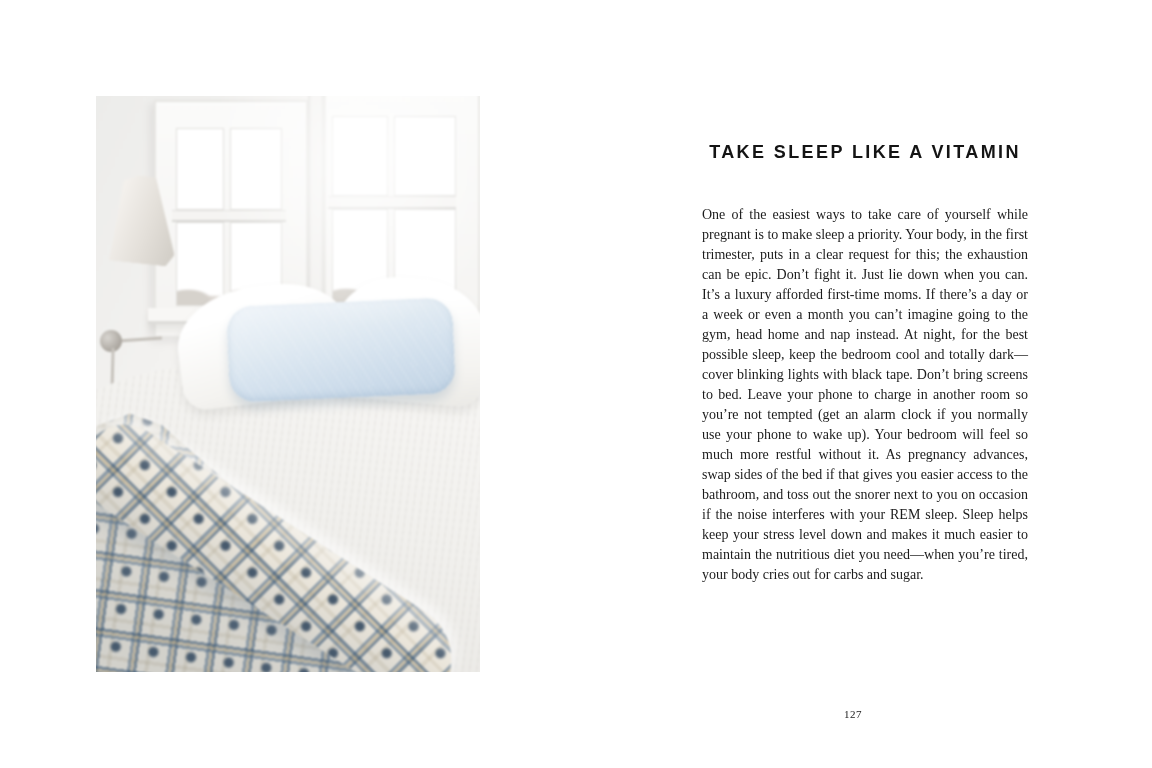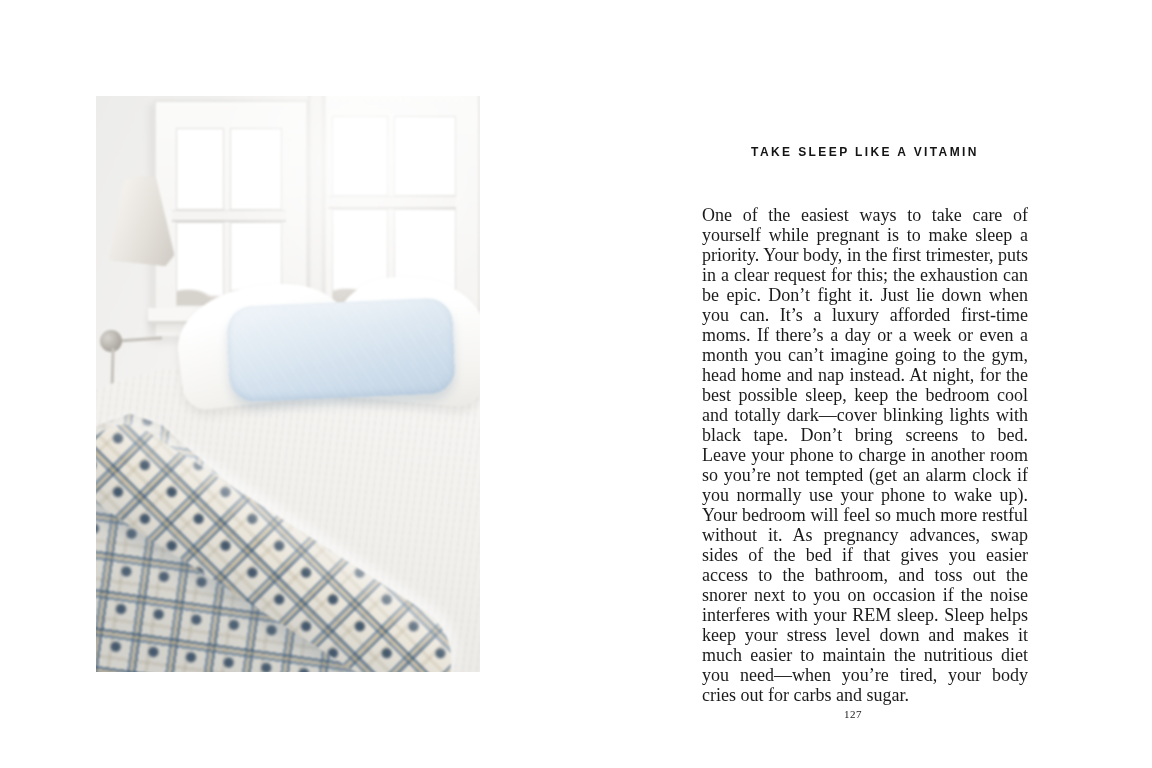--- a/index.html
+++ b/index.html
@@ -91,23 +91,23 @@
   .fold .plaid-dm { left:-80px; top:-110px; width:620px; height:320px; transform:rotate(12deg); }
   .fold .shade-ov { position:absolute; inset:0;
            background:linear-gradient(180deg, rgba(255,255,255,.42), rgba(255,255,255,0) 40%, rgba(60,80,104,.12)); }
 
   .glow  { position:absolute; inset:0; pointer-events:none;
            background:radial-gradient(62% 46% at 68% 12%, rgba(255,255,255,.85), rgba(255,255,255,0) 62%); }
 
   
   .right-col { position:absolute; left:702px; top:0; width:326px; }
   .headline  { margin-top:140px; font-family:"Liberation Sans", sans-serif; font-weight:bold;
-               font-size:12px; line-height:24px; letter-spacing:2.4px; text-align:center;
+               font-size:18px; line-height:24px; letter-spacing:2.4px; text-align:center;
                white-space:nowrap; color:#141414; }
-  .bodycopy  { margin-top:41px; font-size:18px; line-height:20px; text-align:justify;
+  .bodycopy  { margin-top:41px; font-size:14px; line-height:20px; text-align:justify;
                color:#1b1b1b; }
   .folio     { position:absolute; left:690px; top:708px; width:326px; text-align:center;
                font-size:11px; letter-spacing:.5px; color:#222; }
 </style>
 </head>
 <body>
 
 <main>
 
   <figure class="photo">

